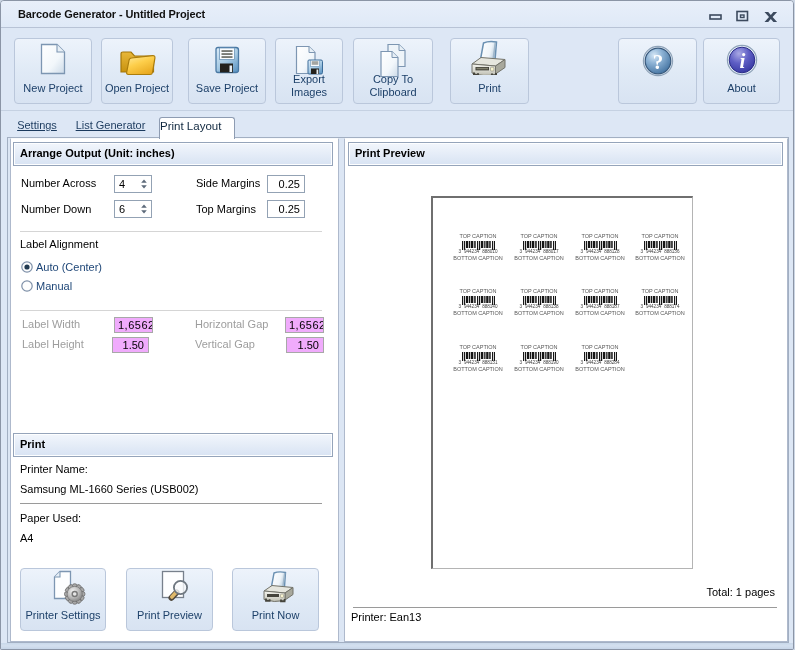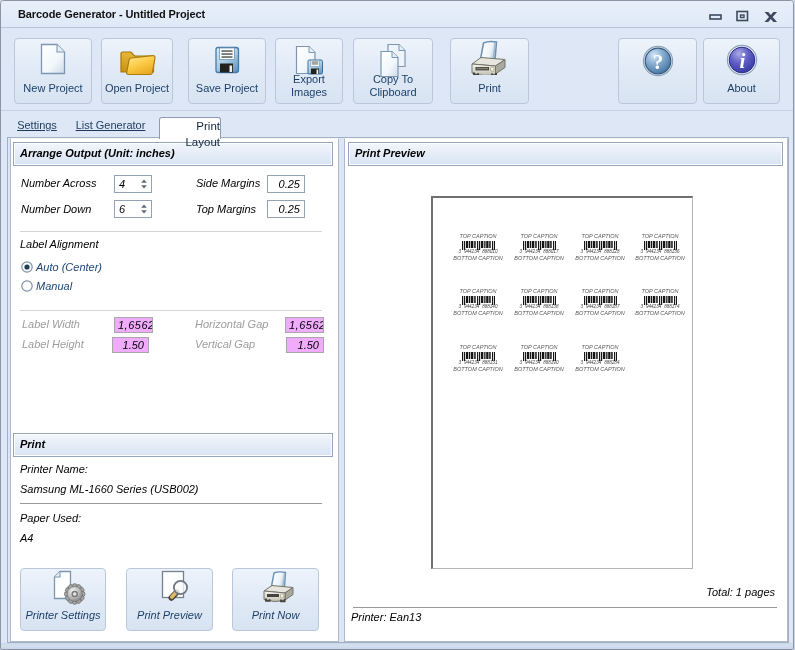--- a/index.html
+++ b/index.html
@@ -18,27 +18,27 @@
 #toolbar { position:absolute; left:0; top:27px; width:100%; height:83px; border-bottom:1px solid #c5d1e2; }
 .tbtn { position:absolute; top:10px; height:66px; border:1px solid #bac7db; border-radius:4px;
   background:linear-gradient(180deg,#edf3fb,#e0eaf6 50%,#d8e3f2); }
 .tlabel { position:absolute; left:-6px; right:-6px; bottom:8px; text-align:center; color:#1d4069; line-height:13px; }
 .tlabel2 { position:absolute; left:-6px; right:-6px; bottom:4px; text-align:center; color:#1d4069; line-height:13px; }
 .ticon { position:absolute; left:50%; transform:translateX(-50%); }
 
 
 #tabrow { position:absolute; left:0; top:111px; width:100%; height:26px; }
 .tab { position:absolute; top:4px; height:20px; line-height:19px; text-align:center; color:#1b3a5e;text-decoration:underline; }
-#tabactive { position:absolute; left:158px; top:5px; width:62px; height:22px; font-size:11.5px; background:#fff;
+#tabactive { position:absolute; left:158px; top:5px; width:76px; height:22px; font-size:11.5px; background:#fff;
   border:1px solid #8e9cb2; border-bottom:none; border-radius:3px 3px 0 0; line-height:16px;
-  text-align:right; color:#10283f; z-index:3; }
+  text-align:left; color:#10283f; z-index:3; }
 
 
 #page { position:absolute; left:6px; top:136px; width:782px; height:506px; background:#dce6f4;
-  border:1px solid #a2afc2;font-style:italic; }
+  border:1px solid #a2afc2; }
 
 .panel { position:absolute; background:#fff; border:1px solid #aeb9cc; border-top:1px solid #f8fafc; }
 #lpanel { left:2px; top:0px; width:329px; height:504px; }
 #rpanel { left:336px; top:0px; width:444px; height:504px; }
 
 .gband { position:absolute; border:1px solid #95a4ba; background:linear-gradient(180deg,#f2f6fc,#d8e3f3);
   box-shadow:inset 0 0 0 1px #fdfeff; }
 .gband .t { position:absolute; left:6px; top:4px; font-weight:bold; color:#000; }
 
 .lbl { position:absolute; height:14px; line-height:14px; }

